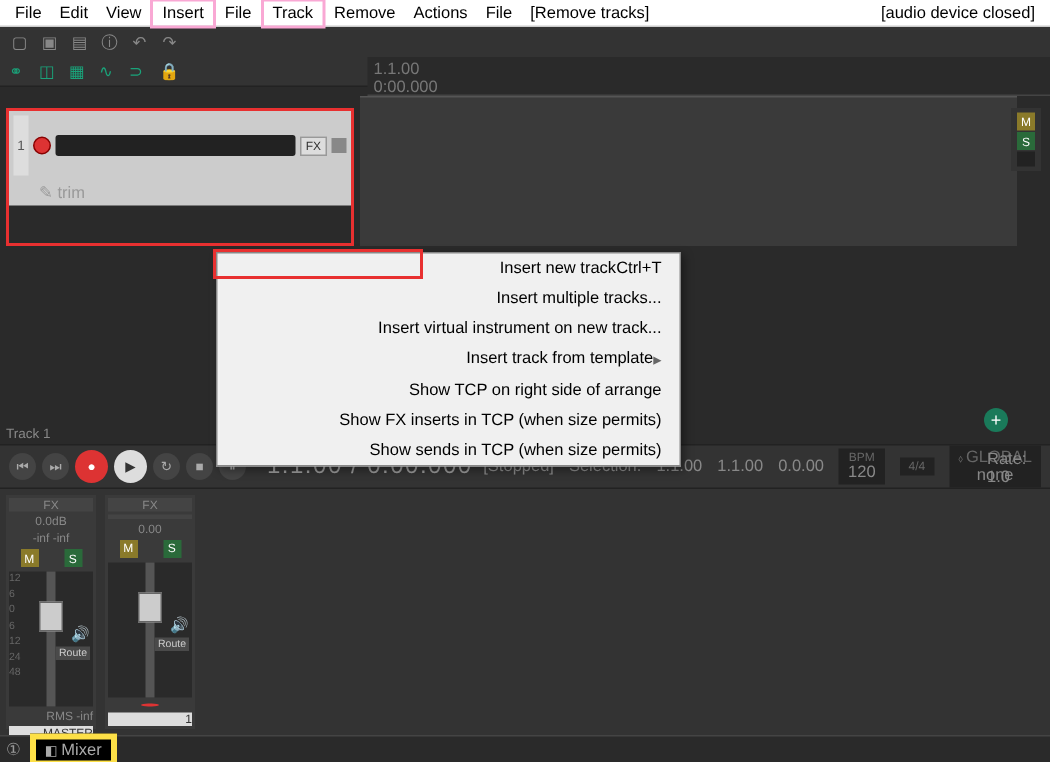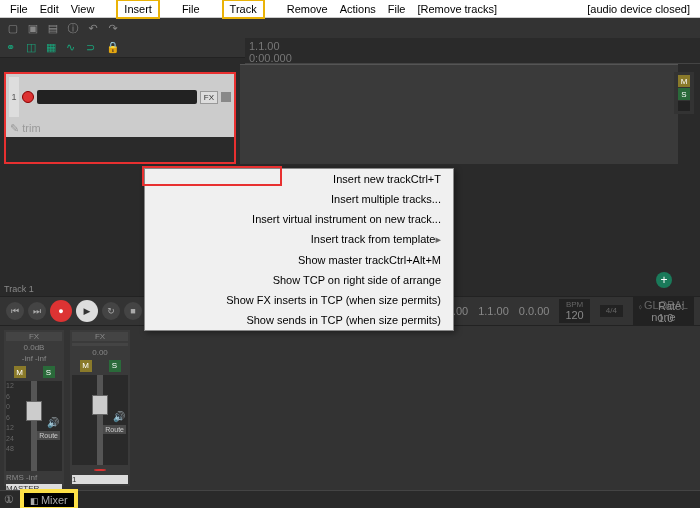--- a/index.html
+++ b/index.html
@@ -1,19 +1,19 @@
 <!DOCTYPE html>
 <html><head>
 <meta charset="utf-8">
 <style>
 *{margin:0;padding:0;box-sizing:border-box;font-family:Arial,sans-serif;font-size:11px;user-select:none}
 body{background:#2a2a2a;color:#999;width:700px;height:508px;overflow:hidden;position:relative}
 .menubar{background:#fff;height:18px;display:flex;align-items:center;padding:0 4px;border-bottom:1px solid #ccc}
 .menubar .mi{padding:2px 6px;color:#000;cursor:pointer}
-.menubar .mi.hl{border:2px solid #eab308;margin:-2px 16px}
+.menubar .mi.hl{border:2px solid #f9a8d4;margin:-2px 0}
 .menubar .spacer{flex:1}
 .menubar .status{color:#000;padding:2px 6px}
 .toolbar{background:#333;height:20px;display:flex;align-items:center;padding:2px 6px;gap:6px}
 .toolbar .tb{width:14px;height:14px;display:flex;align-items:center;justify-content:center;color:#888;cursor:pointer}
 .toolbar2{background:#333;height:20px;display:flex;align-items:center;padding:2px 6px;gap:6px;border-bottom:1px solid #222}
 .tb2{width:14px;height:14px;color:#1aa37a;cursor:pointer}
 .timeline-hdr{position:absolute;left:245px;top:38px;right:0;height:26px;background:#2a2a2a;color:#777;font-size:9px;padding:2px 4px;border-bottom:1px solid #444}
 .track-area{position:absolute;left:4px;top:72px;width:232px;height:92px;border:2px solid #e83030}
 .track-panel{background:#ccc;height:46px;display:flex;align-items:center;padding:3px;gap:3px}
 .track-panel .num{background:#ddd;width:10px;height:40px;display:flex;align-items:center;justify-content:center;color:#555;font-size:9px}
@@ -41,21 +41,21 @@
 .mixer-ch{width:60px;background:#3a3a3a;display:flex;flex-direction:column;gap:2px;padding:2px;position:relative}
 .mixer-ch .fx-slot{background:#444;height:12px;font-size:8px;color:#888;text-align:center}
 .mixer-ch .db{font-size:8px;color:#888;text-align:center}
 .mixer-ch .mslbl{display:flex;gap:2px}
 .mixer-ch .fader-area{flex:1;background:#2a2a2a;display:flex;justify-content:center;align-items:center;position:relative}
 .fader-track{width:6px;height:90px;background:#555;position:relative}
 .fader-cap{width:16px;height:20px;background:#ccc;position:absolute;left:-5px;top:20px;border:1px solid #666}
 .scale{position:absolute;left:0;top:0;font-size:7px;color:#666;line-height:1.5}
 .route{position:absolute;right:2px;top:50px;background:#4a4a4a;color:#ccc;font-size:7px;padding:1px 2px;writing-mode:horizontal-tb}
 .vol-icon{position:absolute;right:2px;top:36px;color:#aaa;font-size:10px}
-.mixer-ch .bot{font-size:8px;color:#888;text-align:left}
+.mixer-ch .bot{font-size:8px;color:#888;text-align:right}
 .statusbar{position:absolute;left:0;right:0;bottom:0;height:18px;background:#2a2a2a;display:flex;align-items:center;padding:0 4px;gap:6px;border-top:1px solid #444}
 .statusbar .tab{background:#000000;padding:1px 6px;color:#aaa;font-size:9px;border:4px solid #fde047}
 .plus-circle{width:16px;height:16px;border-radius:50%;background:#1a7a5a;color:#fff;display:flex;align-items:center;justify-content:center;position:absolute;right:28px;top:272px;font-size:12px;cursor:pointer}
 .rate-box{position:absolute;right:6px;top:300px;width:36px;font-size:8px;color:#888;text-align:left}
 </style>
 </head>
 <body>
 
 <div class="menubar">
   <span class="mi">File</span>
@@ -97,21 +97,21 @@
 <div class="arrange-body"></div>
 
 <div class="track-area">
   <div class="track-panel">
     <div class="num">1</div>
     <div class="rec"></div>
     <div class="blackbar"></div>
     <div class="fx">FX</div>
     <div style="width:10px;height:10px;background:#888"></div>
   </div>
-  <div style="background:#ccc;padding:2px 4px">
+  <div style="background:#ccc;padding:2px 20px">
     <span class="trim">✎ <span>trim</span></span>
   </div>
 </div>
 
 <div class="right-strip">
   <div style="background:#333;padding:2px">
     <div class="ms-btn m-btn">M</div>
     <div class="ms-btn s-btn">S</div>
     <div style="width:12px;height:10px;background:#222;margin:1px auto"></div>
   </div>
@@ -126,24 +126,20 @@
       <span>Insert multiple tracks...</span>
       <span></span>
     </div>
   <div class="ctx-item">
       <span>Insert virtual instrument on new track...</span>
       <span></span>
     </div>
   <div class="ctx-item arrow">
       <span>Insert track from template</span>
       <span></span>
-    </div>
-  <div class="ctx-item">
-      <span>Show master track</span>
-      <span>Ctrl+Alt+M</span>
     </div>
   <div class="ctx-item">
       <span>Show TCP on right side of arrange</span>
       <span></span>
     </div>
   <div class="ctx-item">
       <span>Show FX inserts in TCP (when size permits)</span>
       <span></span>
     </div>
   <div class="ctx-item">

